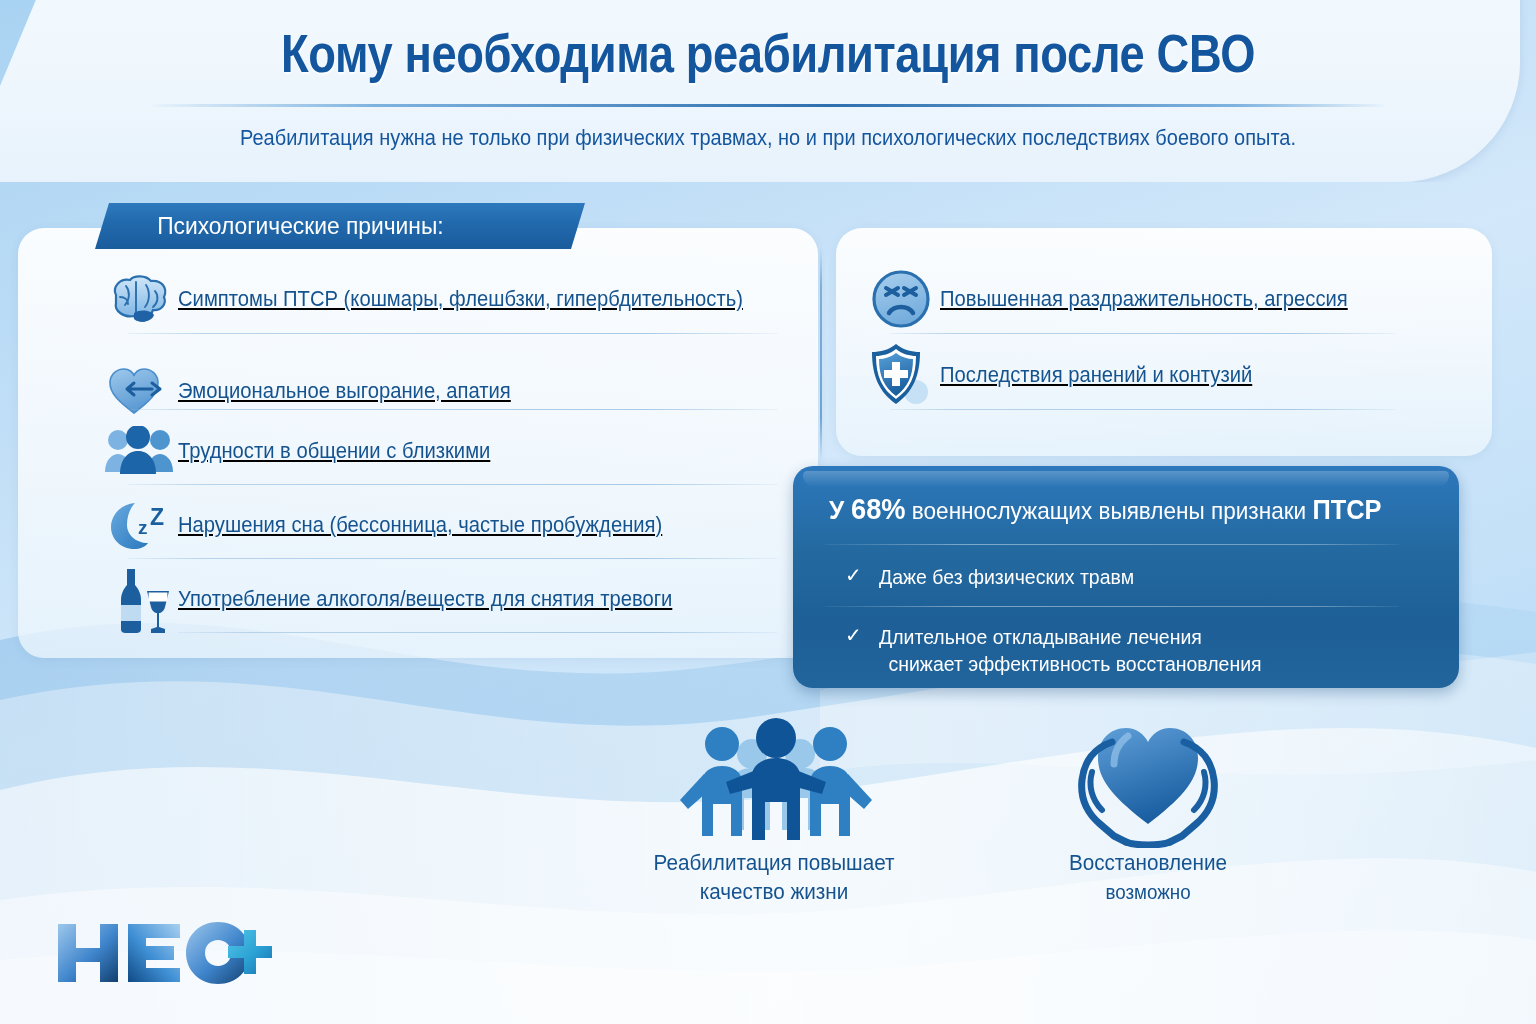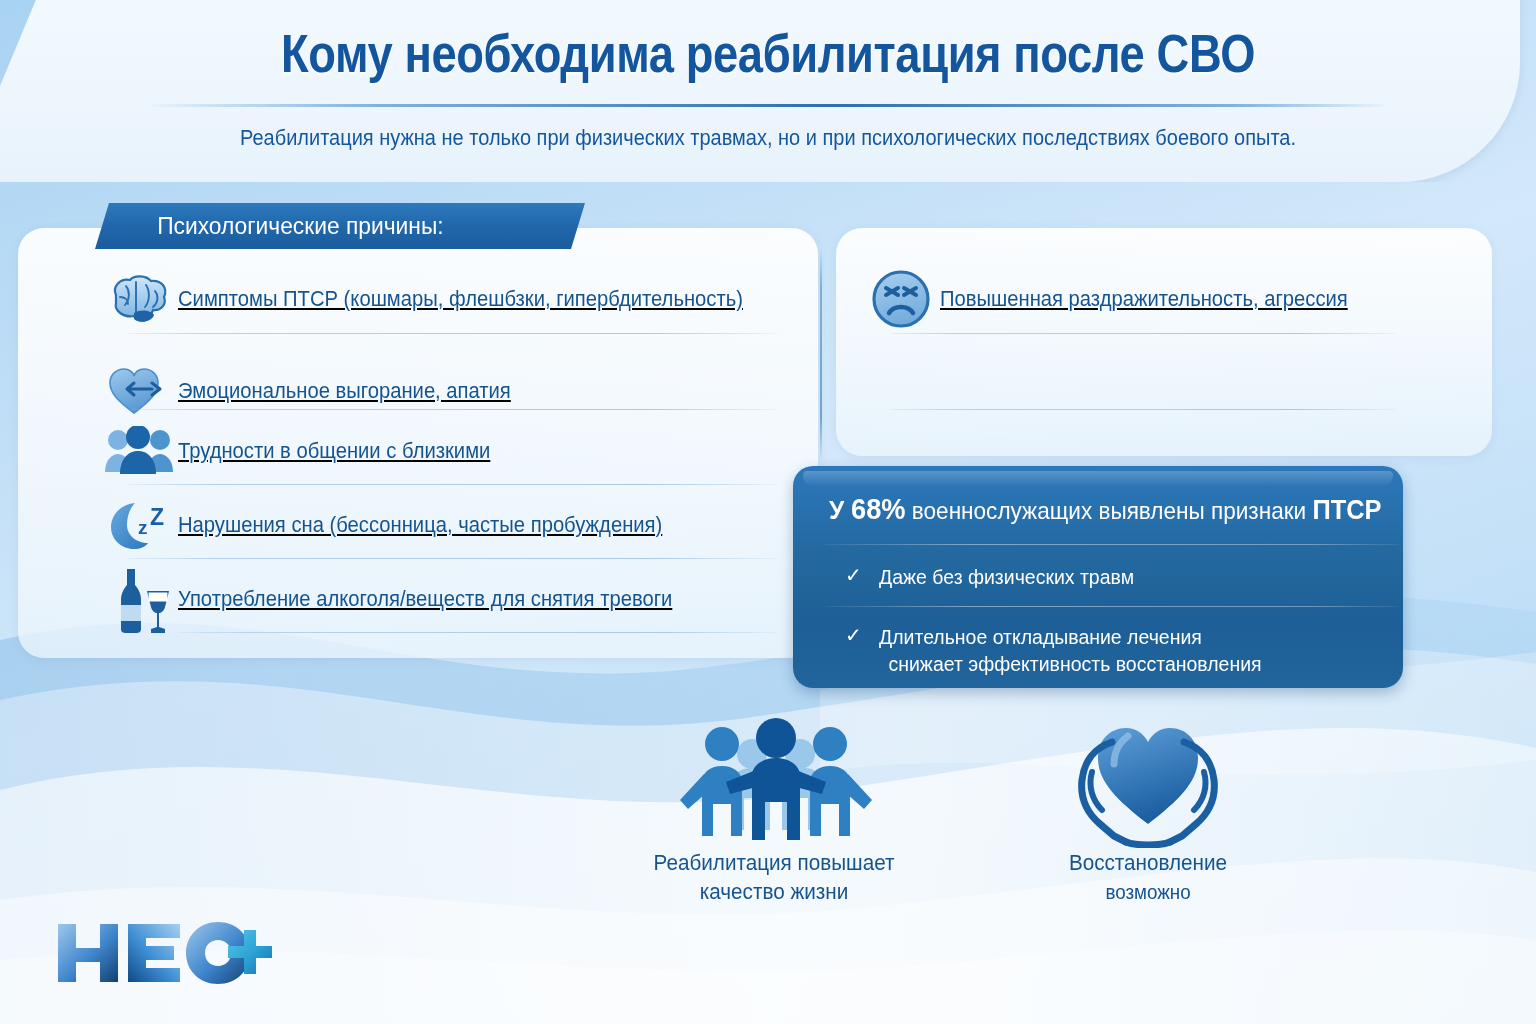--- a/index.html
+++ b/index.html
@@ -107,21 +107,21 @@
   .sep {
     position: absolute;
     height: 1px;
     background: linear-gradient(90deg, rgba(150,190,225,0.15) 0%, #b7d3ea 12%, #a9cae6 80%, rgba(150,190,225,0.1) 100%);
   }
 
   
   #stats-panel {
     position: absolute;
     left: 793px; top: 466px;
-    width: 610px; height: 222px;
+    width: 666px; height: 222px;
     background: linear-gradient(180deg,#2d78bc 0%, #23699f 40%, #1d5f96 72%, #21659c 100%);
     border-radius: 20px;
     box-shadow: 0 5px 14px rgba(25,70,120,0.32);
   }
   #stats-panel::before{
     content:""; position:absolute; left:10px; right:10px; top:5px; height:16px;
     background: linear-gradient(180deg, rgba(255,255,255,0.22), rgba(255,255,255,0));
     border-radius: 14px 14px 40px 40px;
   }
   .stats-head {
@@ -294,20 +294,38 @@
         <circle cx="31" cy="31" r="27" fill="url(#afg)" stroke="#2a6fae" stroke-width="3.2"></circle>
         <path d="M16,20 L28,27 M28,20 L16,27" stroke="#1d5f9e" stroke-width="4" stroke-linecap="round"></path>
         <path d="M34,20 L46,27 M46,20 L34,27" stroke="#1d5f9e" stroke-width="4" stroke-linecap="round"></path>
         <path d="M19,45 C24,37 38,37 43,45" fill="none" stroke="#1d5f9e" stroke-width="4.5" stroke-linecap="round"></path>
       </svg>
     </div>
     <div class="txt">Повышенная раздражительность, агрессия</div>
   </div>
   <div class="sep" style="left:890px; top:333px; width:506px;"></div>
 
+  <div class="row" style="left:862px; top:344px;">
+    <div class="ico">
+      <svg width="62" height="66" viewBox="0 0 62 66">
+        <defs>
+            <linearGradient id="shg" x1="0" y1="0" x2="0.3" y2="1">
+          <stop offset="0%" stop-color="#57a0d8"></stop>
+              <stop offset="100%" stop-color="#1a5f9e"></stop>
+            </linearGradient>
+          </defs>
+        <circle cx="46" cy="50" r="12" fill="#bedcf3" opacity="0.85"></circle>
+        <path d="M26,2 C33,8 42,10 50,10 C50,34 43,50 26,62 C9,50 2,34 2,10 C10,10 19,8 26,2 Z" fill="#1a5f9e"></path>
+        <path d="M26,7 C32,12 40,14 46,14 C46,34 40,47 26,57 C12,47 6,34 6,14 C12,14 20,12 26,7 Z" fill="#ffffff"></path>
+        <path d="M26,11 C31,15 38,17 43,17 C43,34 38,45 26,54 C14,45 9,34 9,17 C14,17 21,15 26,11 Z" fill="url(#shg)"></path>
+        <path d="M22,20 L30,20 L30,28 L38,28 L38,36 L30,36 L30,44 L22,44 L22,36 L14,36 L14,28 L22,28 Z" fill="#ffffff"></path>
+      </svg>
+    </div>
+    <div class="txt">Последствия ранений и контузий</div>
+  </div>
   <div class="sep" style="left:890px; top:409px; width:506px;"></div>
 
   <div id="stats-panel">
     <div class="stats-head">
       <span class="strong" style="font-size:26px;">У </span><b>68%</b><span> военнослужащих выявлены признаки </span><span class="strong" style="font-size:27px;">ПТСР</span>
     </div>
     <div class="stats-rule" style="top:78px;"></div>
 
     <div class="stat-item" style="top:97px;">
       <span class="chk">✓</span>

